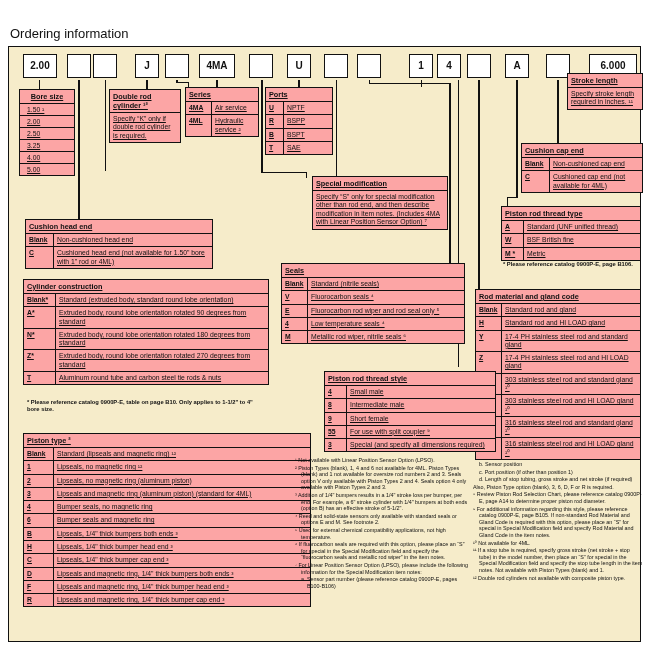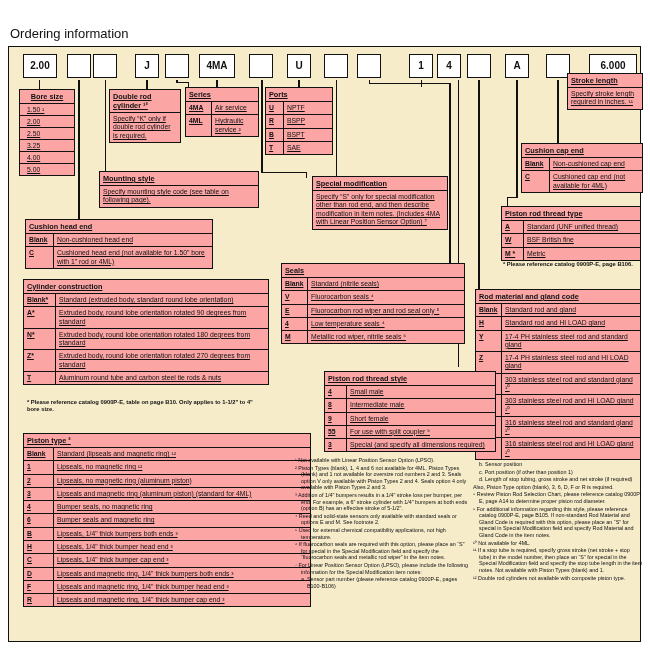--- a/index.html
+++ b/index.html
@@ -134,24 +134,20 @@
           </div>
         </div>
     </div>
 
 
     <div class="tbl" id="t-stroke" style="left:558px;top:26px;width:76px">
       <div class="th">Stroke length</div>
       <div class="ib-body">Specify stroke length required in inches. ¹¹</div>
     </div>
 
-    <div class="tbl" id="t-mounting" style="left:90px;top:124px;width:160px">
-      <div class="th">Mounting style</div>
-      <div class="ib-body">Specify mounting style code (see table on following page).</div>
-    </div>
 
     <div class="tbl" id="t-special" style="left:303px;top:129px;width:136px">
       <div class="th">Special modification</div>
       <div class="ib-body">Specify “S” only for special modification other than rod end, and then describe modification in item notes. (Includes 4MA with Linear Position Sensor Option) ⁷</div>
     </div>
 
     <div class="tbl" id="t-cap" style="left:512px;top:96px;width:122px">
       <div class="th">Cushion cap end</div>
       <div>
           <div class="trow">

